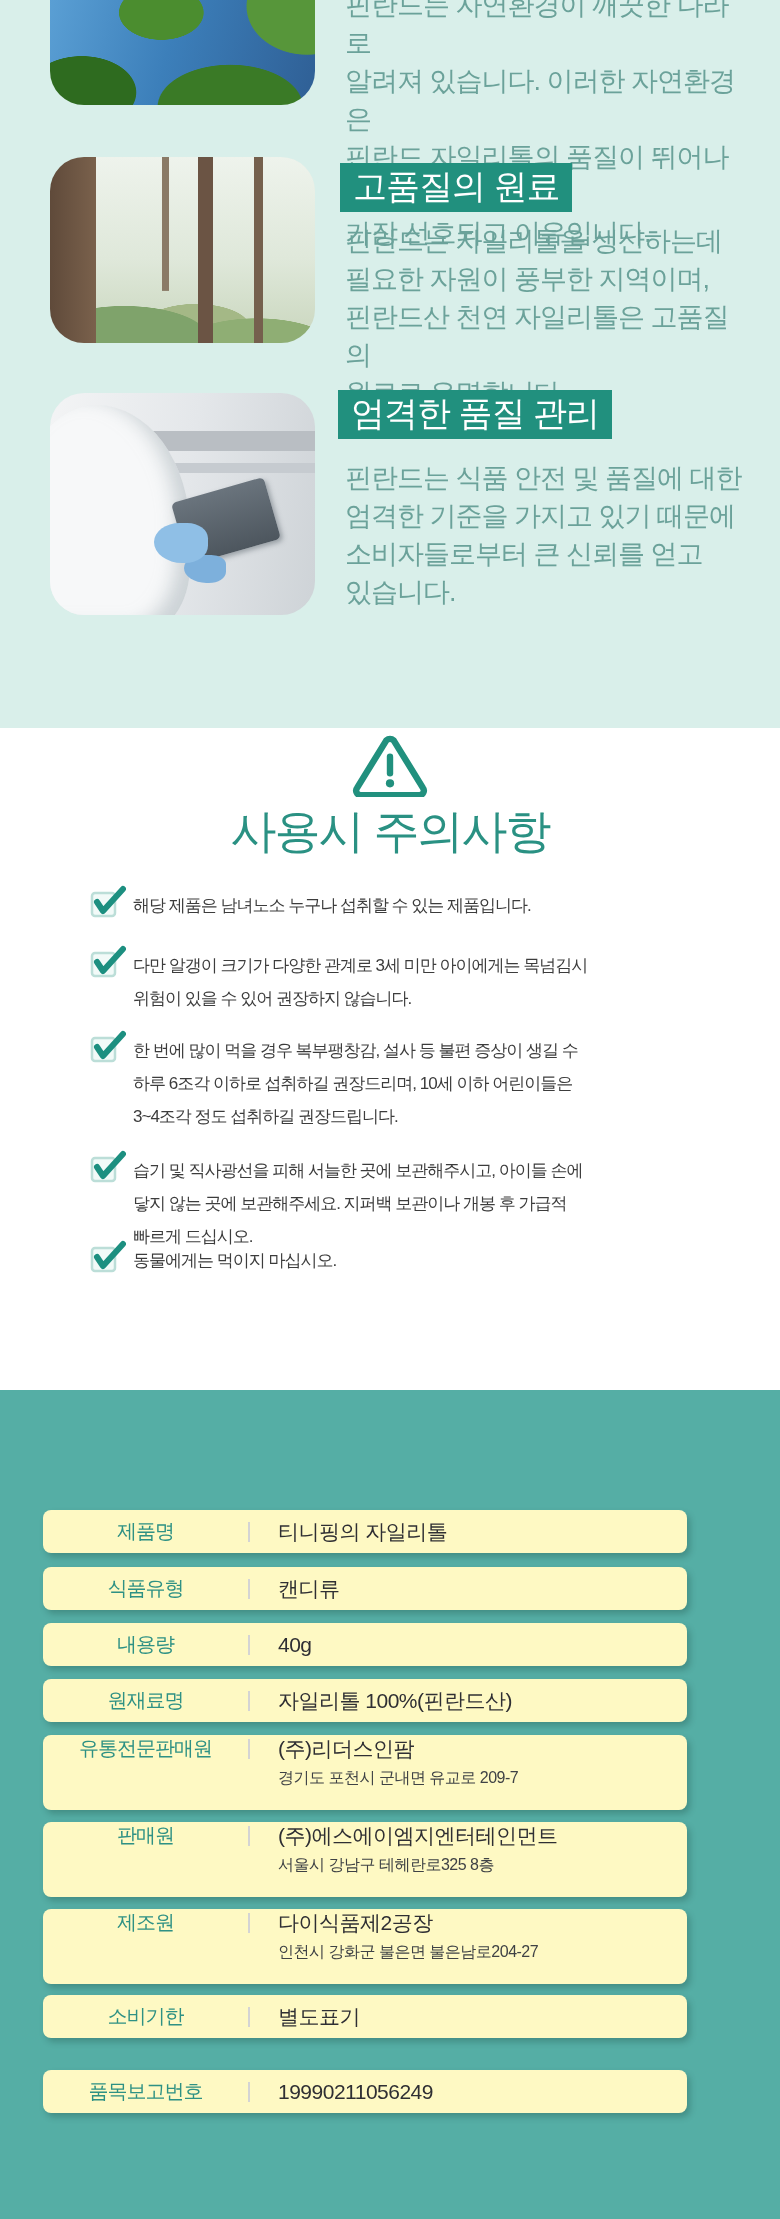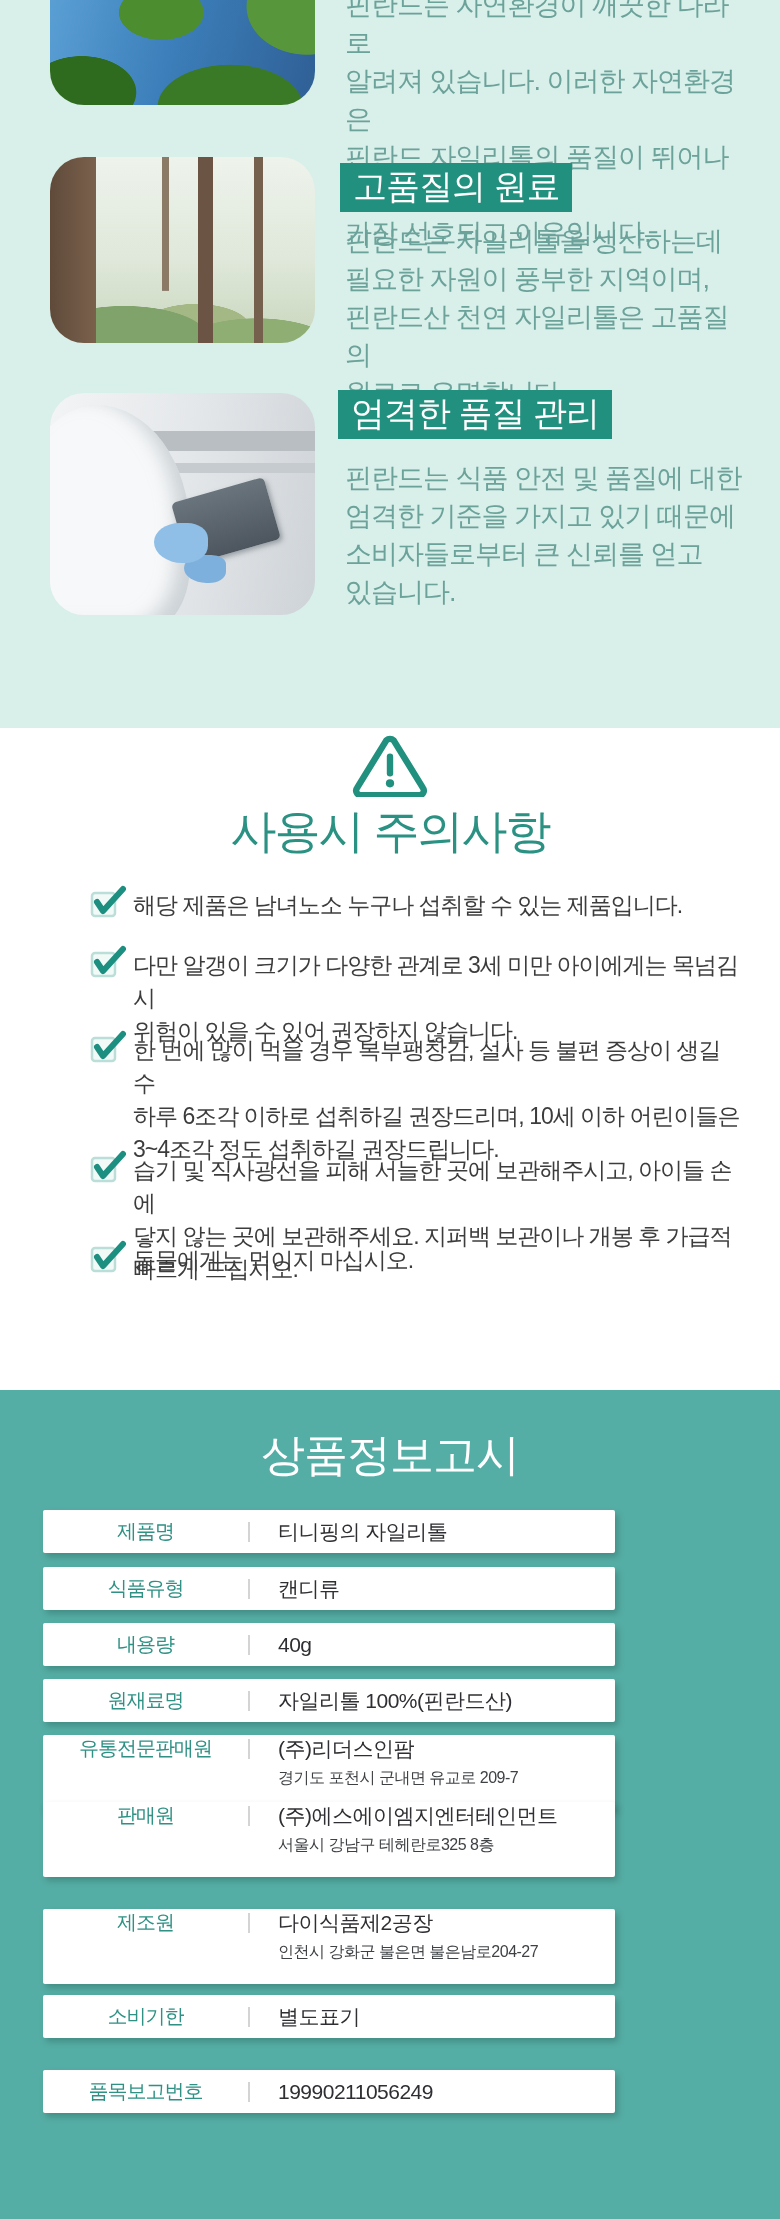--- a/index.html
+++ b/index.html
@@ -52,37 +52,37 @@
   .badge2{left:340px;top:163px;}
   .badge3{left:338px;top:390px;}
 
   
   .caution-title{position:absolute;left:0;top:804px;width:780px;text-align:center;
     font-size:46px;line-height:54px;color:#2a9183;letter-spacing:-2px;}
   .warn-icon{position:absolute;left:350px;top:733px;width:80px;height:64px;}
   .caution-item{position:absolute;left:90px;width:650px;}
   .ci1{top:889px;} .ci2{top:949px;} .ci3{top:1034px;} .ci4{top:1154px;} .ci5{top:1244px;}
   .checkbox{position:absolute;left:0;top:-4px;width:36px;height:34px;}
-  .caution-item .txt{display:block;margin-left:43px;font-size:23px;line-height:33px;
+  .caution-item .txt{display:block;margin-left:43px;font-size:17px;line-height:33px;
     color:#3c3c3c;letter-spacing:-1px;white-space:pre-line;}
 
   
   .info{position:absolute;left:0;top:1390px;width:780px;height:829px;background:#55aea5;}
   .info-title{position:absolute;left:0;top:40px;width:780px;text-align:center;
     font-size:44px;line-height:50px;color:#ffffff;letter-spacing:-1px;}
-  .row{position:absolute;left:43px;width:572px;background:#ffffff;border-radius:2px;
+  .row{position:absolute;left:43px;width:644px;background:#fef9c3;border-radius:8px;
     box-shadow:3px 4px 6px rgba(20,60,55,.28);display:flex;align-items:center;box-sizing:border-box;}
   .row .lbl{width:205px;text-align:center;font-size:20px;color:#2e9184;letter-spacing:-1px;flex:none;}
   .row .div{width:2px;height:20px;background:#d4d4d4;flex:none;}
   .row .val-wrap{margin-left:28px;}
   .row .val{font-size:21px;color:#2f2f33;letter-spacing:-0.5px;}
   .row .addr{font-size:16px;color:#3f4245;letter-spacing:-0.5px;margin-top:5px;}
   .r1{top:120px;height:43px;} .r2{top:177px;height:43px;} .r3{top:233px;height:43px;}
   .r4{top:289px;height:43px;}
-  .r5{top:345px;height:75px;} .r6{top:412px;height:75px;} .r7{top:519px;height:75px;}
+  .r5{top:345px;height:75px;} .r6{top:432px;height:75px;} .r7{top:519px;height:75px;}
   .row.two{align-items:flex-start;}
   .row.two .div{margin-top:4px;}
   .r8{top:605px;height:43px;} .r9{top:680px;height:43px;} .r10{top:710px;height:43px;}
 </style>
 </head>
 <body>
 
 <div class="page">
 
   <div class="hero">
@@ -163,21 +163,20 @@
     <span class="checkbox">
       <svg viewBox="0 0 36 34" width="36" height="34">
         <rect x="2" y="8" width="23" height="23" rx="3" fill="#f2faf8" stroke="#bcded8" stroke-width="2.5"></rect>
         <path d="M7 17 L13 26 L33 4" fill="none" stroke="#1d8f80" stroke-width="6" stroke-linecap="round" stroke-linejoin="round"></path>
       </svg>
     </span>
     <span class="txt">동물에게는 먹이지 마십시오.</span>
   </div>
 
   <div class="info">
-    <div class="info-title">상품정보고시</div>
 
     <div class="row r1">
       <span class="lbl">제품명</span>
       <span class="div"></span>
       <span class="val-wrap"><span class="val">티니핑의 자일리톨</span></span>
     </div>
     <div class="row r2">
       <span class="lbl">식품유형</span>
       <span class="div"></span>
       <span class="val-wrap"><span class="val">캔디류</span></span>

